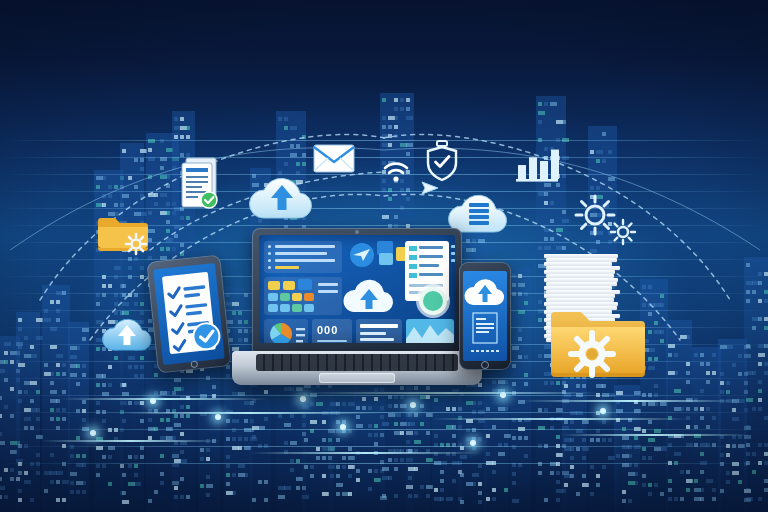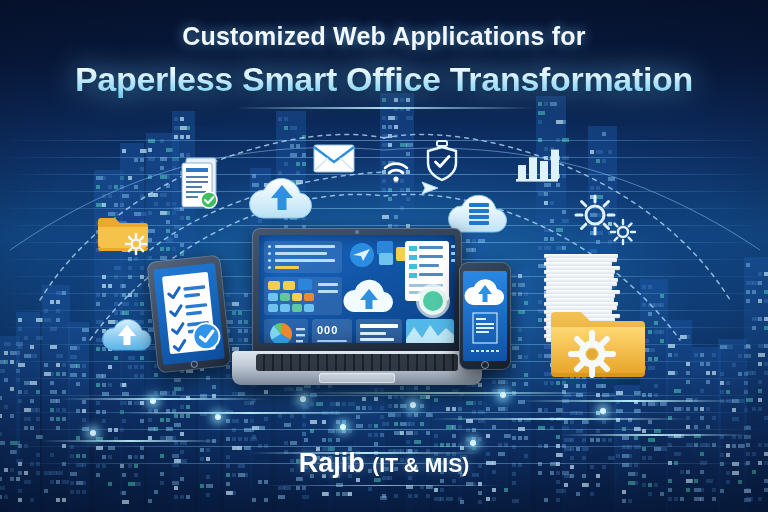--- a/index.html
+++ b/index.html
@@ -1777,25 +1777,20 @@
       <path d="M90,340 C170,230 300,185 384,196"></path>
       <path d="M384,196 C470,185 600,230 680,340"></path>
       <path d="M150,250 C220,195 320,175 384,172"></path>
     </g>
     <g fill="none" stroke="#9fdcff" stroke-opacity=".45" stroke-width="1">
       <path d="M10,250 C140,160 260,140 384,150"></path>
       <path d="M384,150 C520,140 640,170 760,250"></path>
     </g>
   </svg>
 
-  <div class="head">
-    <div class="t1">Customized Web Applications for</div>
-    <div class="t2">Paperless Smart Office Transformation</div>
-    <div class="t-rule"></div>
-  </div>
 
   <svg class="ico" style="left:178px;top:155px;width:44px;height:56px;" viewBox="0 0 44 56">
     <rect x="8" y="3" width="30" height="44" rx="2" fill="#e8f1fa" stroke="#9ab8d4"></rect>
     <rect x="4" y="8" width="30" height="44" rx="2" fill="#ffffff" stroke="#8fb0cf"></rect>
     <rect x="8" y="13" width="22" height="4" fill="#2b78c8"></rect>
     <g fill="#4d7fae">
         <rect x="8" y="21" width="22" height="2"></rect>
         <rect x="8" y="26" width="22" height="2"></rect>
         <rect x="8" y="31" width="16" height="2"></rect>
         <rect x="8" y="36" width="20" height="2"></rect>
@@ -2121,22 +2116,15 @@
       <div class="spark" style="left:300px;top:396px;"></div>
       <div class="spark" style="left:410px;top:402px;"></div>
       <div class="spark" style="left:500px;top:392px;"></div>
       <div class="spark" style="left:215px;top:414px;"></div>
       <div class="spark" style="left:600px;top:408px;"></div>
       <div class="spark" style="left:90px;top:430px;"></div>
       <div class="spark" style="left:470px;top:440px;"></div>
       <div class="spark" style="left:340px;top:424px;"></div>
     </div>
 
-  <div class="foot">
-    <div class="f1">
-      <span>Rajib</span>
-      <span class="sub">(IT &amp; MIS)</span>
-    </div>
-    <div class="f-rule"></div>
-  </div>
 
   <div class="vign"></div>
 </div>
 
 </body></html>

